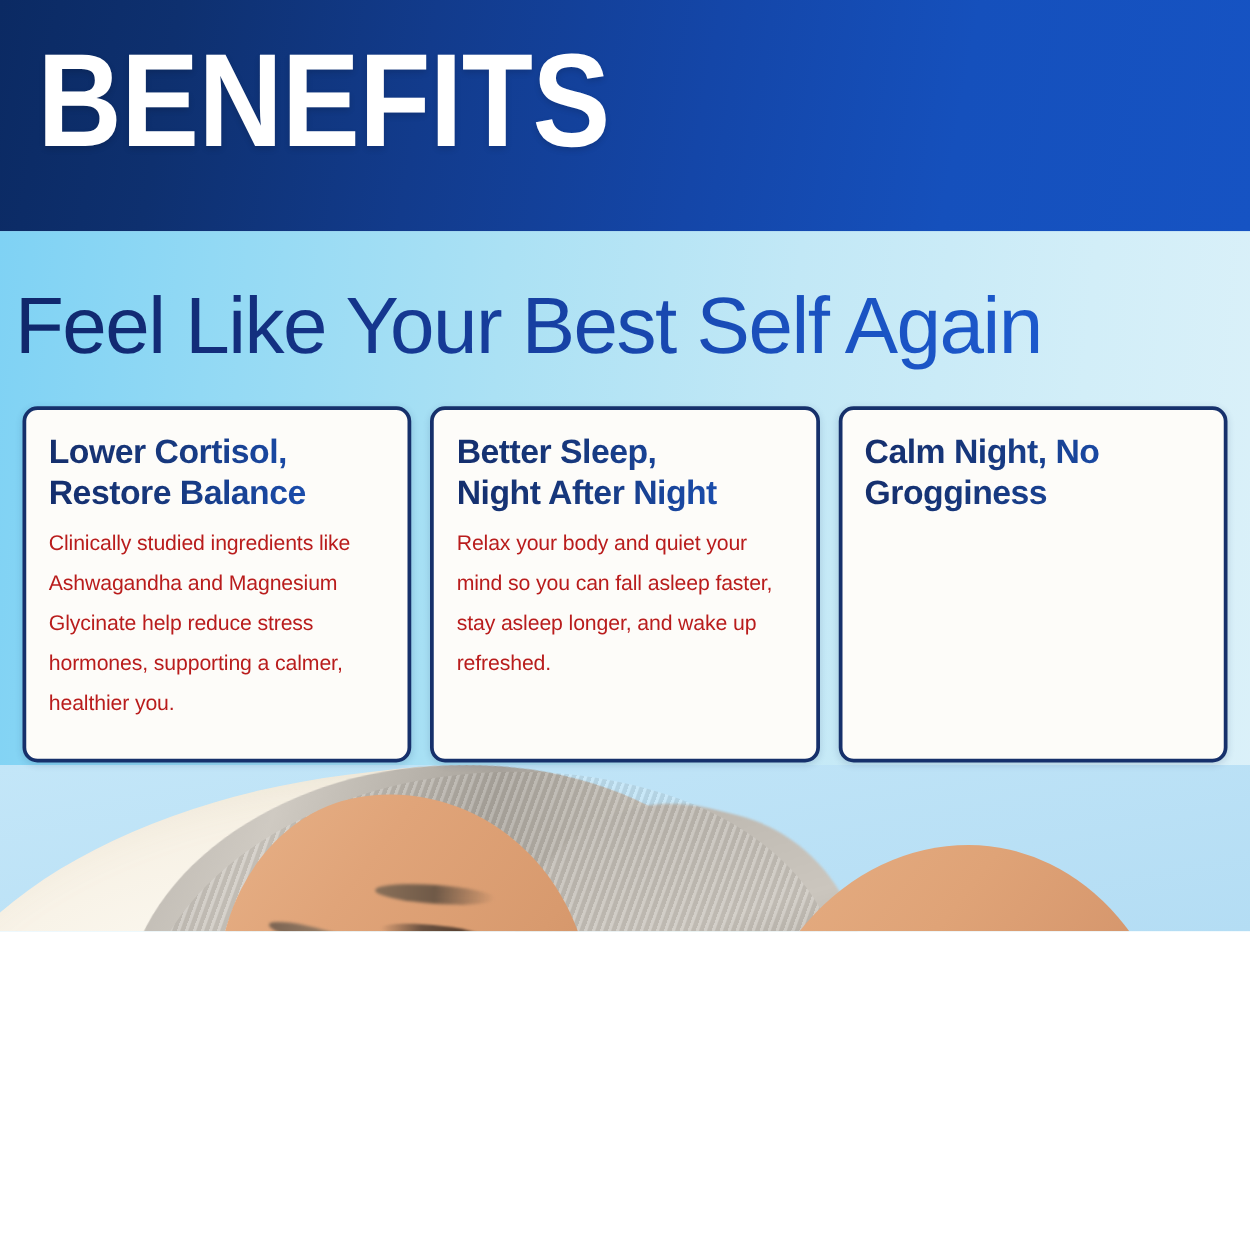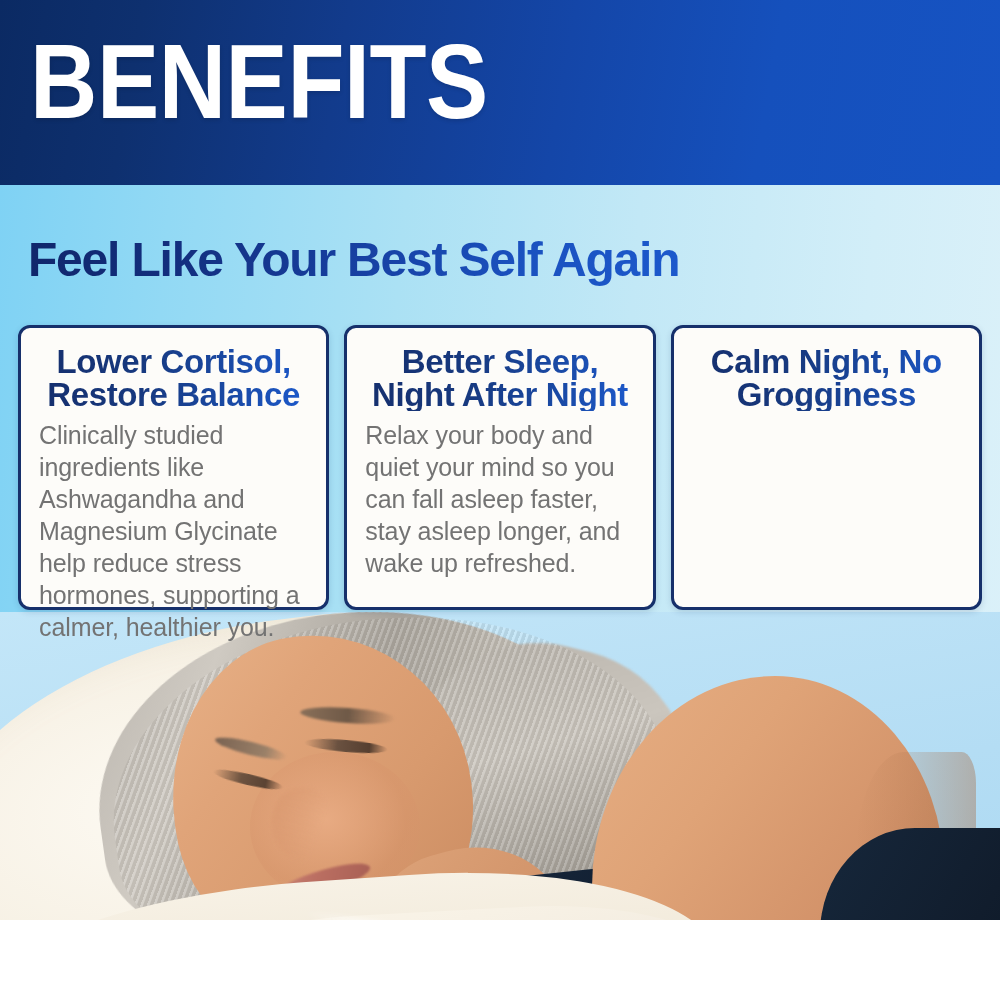--- a/index.html
+++ b/index.html
@@ -9,21 +9,21 @@
     background: #ffffff;
   }
   body {
     font-family: "Liberation Sans", "DejaVu Sans", sans-serif;
     -webkit-font-smoothing: antialiased;
   }
 
   .poster {
     position: relative;
     width: 1000px;
-    height: 920px;
+    height: 745px;
     overflow: hidden;
     background: #bfe4f6;
   }
 
   
   .header-band {
     position: absolute;
     left: 0; top: 0;
     width: 1000px;
     height: 185px;
@@ -63,25 +63,25 @@
         #92d9f4 16%,
         #abe1f4 38%,
         #c2e8f6 60%,
         #d2eef8 82%,
         #dcf1f9 100%);
   }
 
   
   .headline {
     position: absolute;
-    left: 28px;
+    left: 12px;
     top: 224px;
-    font-size: 48px;
+    font-size: 64px;
     line-height: 72px;
-    font-weight: 700;
+    font-weight: 400;
     letter-spacing: -1.2px;
     white-space: nowrap;
     background: linear-gradient(92deg,
         #10276b 0%,
         #132e7d 22%,
         #1741a3 52%,
         #1a51bf 76%,
         #1c59cc 100%);
     -webkit-background-clip: text;
     background-clip: text;
@@ -365,37 +365,36 @@
     box-sizing: border-box;
     min-width: 0;
     height: 285px;
     background: #fdfcf9;
     border: 3px solid #16306b;
     border-radius: 12px;
     padding: 17px 18px 12px 18px;
     box-shadow: 0 2px 6px rgba(20,48,100,0.16);
   }
   .card-title {
-    font-size: 33px;
+    font-size: 27px;
     line-height: 33px;
     font-weight: 700;
     letter-spacing: -0.4px;
     margin: 0 0 8px 0;
     background: linear-gradient(92deg, #152f6d 0%, #17397f 38%, #1a4ba8 74%, #1c59cc 100%);
     -webkit-background-clip: text;
     background-clip: text;
     color: transparent;
     -webkit-text-fill-color: transparent;
     white-space: pre-line;
-    text-align: center;
   }
   .card-body {
-    font-size: 25px;
+    font-size: 17px;
     line-height: 32px;
-    color: #737373;
+    color: #b91c1c;
     letter-spacing: -0.1px;
     margin: 0;
   }
 </style>
 </head>
 <body>
 
 <div class="poster">
 
   <div class="header-band">

